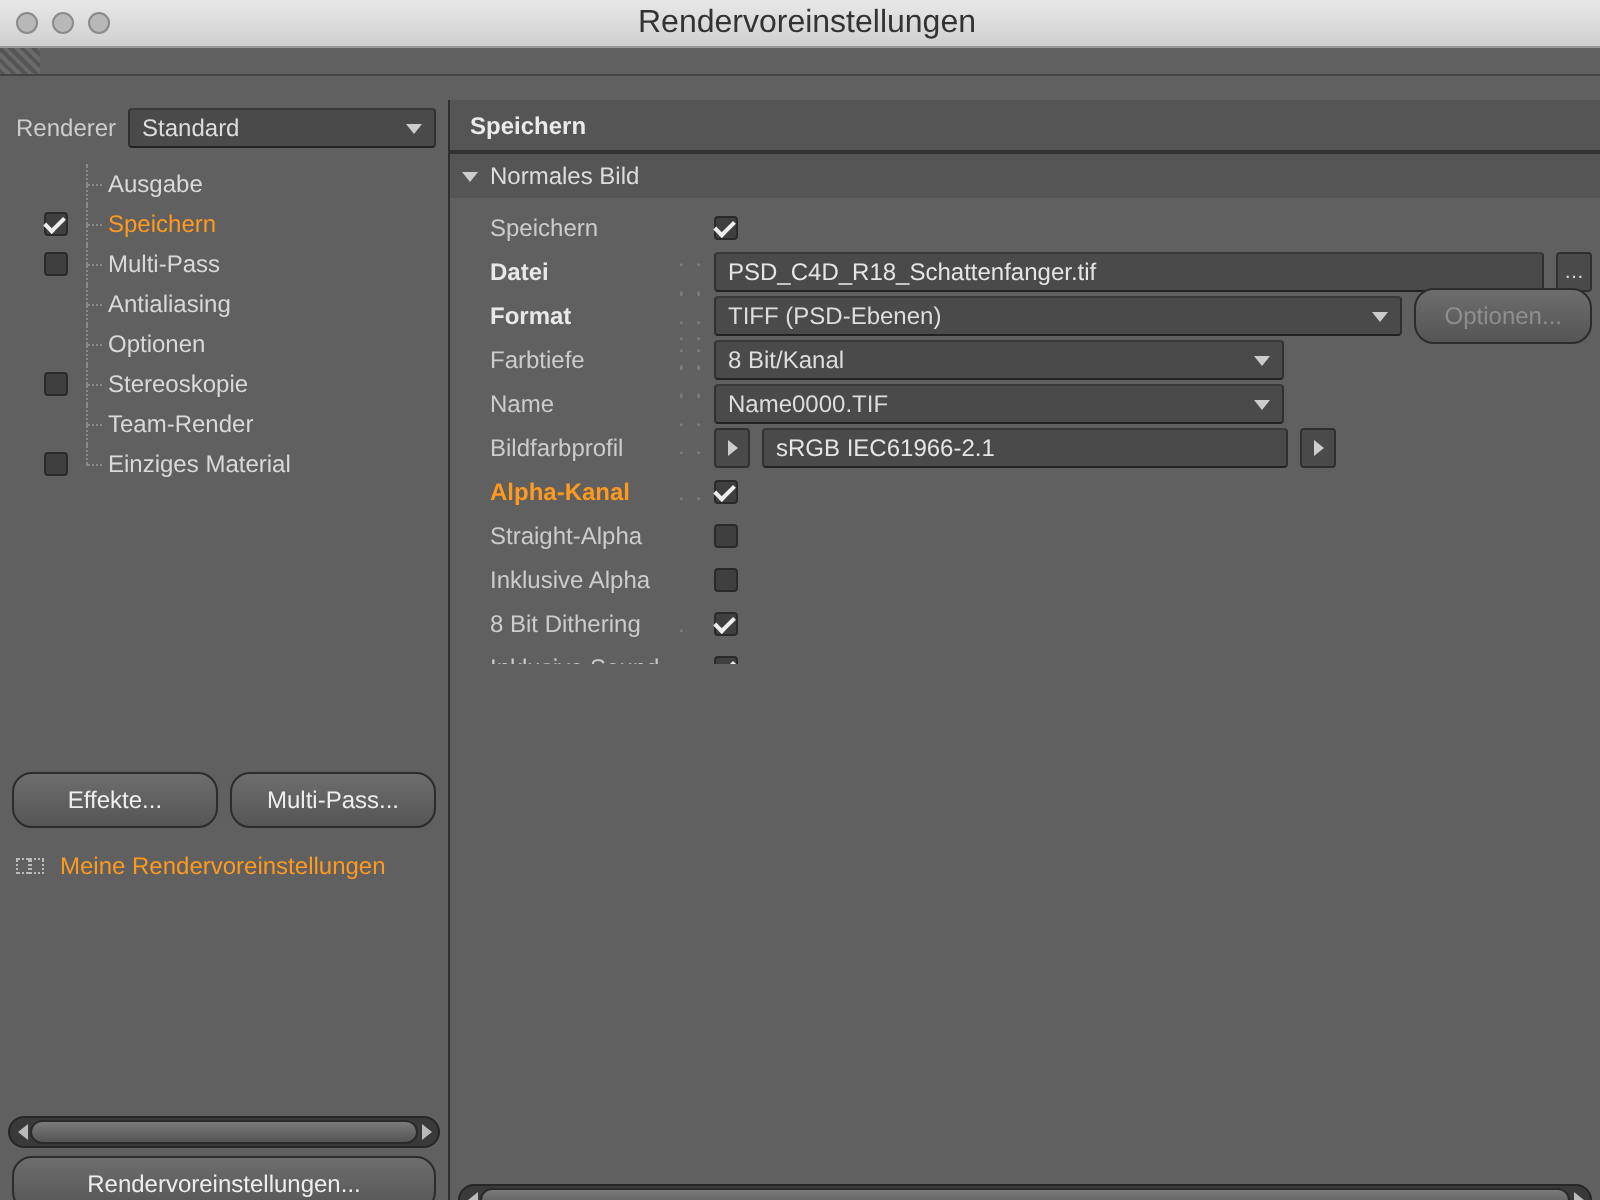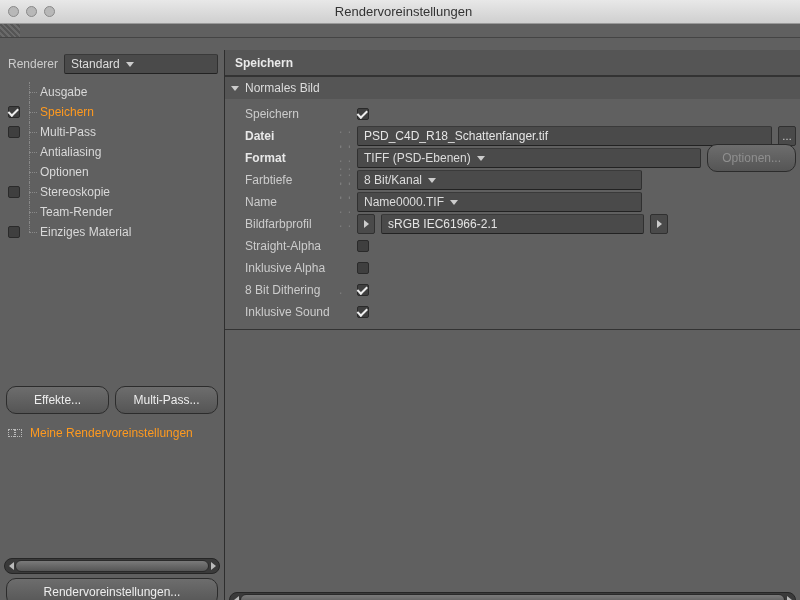--- a/index.html
+++ b/index.html
@@ -1,36 +1,36 @@
 <!DOCTYPE html>
 <html><head>
 <meta charset="utf-8">
 <style>
   *{box-sizing:border-box;margin:0;padding:0;font-family:"Helvetica Neue",Arial,sans-serif;font-size:12px;color:#ddd;user-select:none}
   html,body{width:800px;height:600px;background:#606060;overflow:hidden}
   .titlebar{height:24px;background:linear-gradient(#e8e8e8,#cfcfcf);display:flex;align-items:center;padding:0 8px;border-bottom:1px solid #999}
   .traffic{display:flex;gap:7px;align-items:center}
   .tlight{width:11px;height:11px;border-radius:50%;background:#b8b8b8;border:1px solid #8a8a8a}
-  .wintitle{flex:1;text-align:center;color:#333;font-size:13px;margin-left:-40px}
+  .wintitle{flex:1;text-align:center;color:#333;font-size:16px;margin-left:-40px}
   .toolbarstrip{height:14px;background:#606060;border-bottom:1px solid #444}
   .hatch{width:20px;height:100%;background:repeating-linear-gradient(45deg,#555 0 2px,#6a6a6a 2px 4px)}
   .lbl{margin:0 6px 0 2px;color:#ccc}
   .select,.textin,.btn{background:#4a4a4a;border:1px solid #303030;border-top-color:#3a3a3a;border-bottom-color:#222;height:20px;display:flex;align-items:center;padding:0 6px;color:#e5e5e5;border-radius:2px}
-  .select{}
+  .select{justify-content:space-between}
   .select .arrow{margin-left:6px;width:0;height:0;border-left:4px solid transparent;border-right:4px solid transparent;border-top:5px solid #ccc}
   .textin input{background:transparent;border:none;outline:none;color:#e5e5e5;width:100%}
   .btn{background:linear-gradient(#6d6d6d,#555);border:1px solid #2c2c2c;border-radius:10px;height:28px;padding:0 14px;justify-content:center;color:#eee;white-space:nowrap}
   .btn.disabled{color:#8f8f8f}
   .main{display:flex;height:calc(600px - 24px - 14px);margin-top:12px;}
   .sidebar{width:225px;background:#606060;display:flex;flex-direction:column;border-right:1px solid #2e2e2e}
   .side-top{flex:0 0 auto}
   .rendersel{display:flex;align-items:center;padding:4px 6px}
   .rendersel .select{flex:1;height:20px}
   .tree{padding:4px 0 6px 0}
-  .treerow{display:flex;align-items:center;height:20px;padding-left:6px;cursor:default}
+  .treerow{display:flex;align-items:center;height:20px;padding-left:20px;cursor:default}
   .treerow .chk{width:16px;display:flex;align-items:center;justify-content:center}
   .treerow .connector{width:16px;position:relative;height:20px}
   .treerow .connector::before{content:"";position:absolute;left:7px;top:0;bottom:0;border-left:1px dotted #8a8a8a}
   .treerow .connector::after{content:"";position:absolute;left:7px;top:10px;width:8px;border-top:1px dotted #8a8a8a}
   .treerow.last .connector::before{bottom:10px}
   .treerow .name{padding-left:2px;color:#d9d9d9}
   .treerow.sel .name{color:#ff9a1f;font-weight:500}
   .chkbox{width:12px;height:12px;border:1px solid #2a2a2a;background:#3f3f3f;display:flex;align-items:center;justify-content:center;border-radius:2px}
   .chkbox.checked::after{content:"";width:8px;height:4px;border-left:2px solid #eee;border-bottom:2px solid #eee;transform:rotate(-45deg) translate(0,-1px)}
   .chkbox.blank{background:#3f3f3f}
@@ -239,20 +239,27 @@
             <div class="dots"></div>
             <div class="fctrl">
               <div class="nextbtn"></div>
               <div class="textin" style="max-width:263px">
                 <input value="sRGB IEC61966-2.1" style="">
               </div>
               <div class="nextbtn"></div>
             </div>
           </div>
 
+          <div class="frow">
+            <div class="flabel hl">Alpha-Kanal</div>
+            <div class="dots">. .</div>
+            <div class="fctrl">
+                <div class="chkbox checked"></div>
+              </div>
+          </div>
 
           <div class="frow">
             <div class="flabel">Straight-Alpha</div>
             <div class="dots"></div>
             <div class="fctrl">
                 <div class="chkbox blank"></div>
               </div>
           </div>
 
           <div class="frow">

